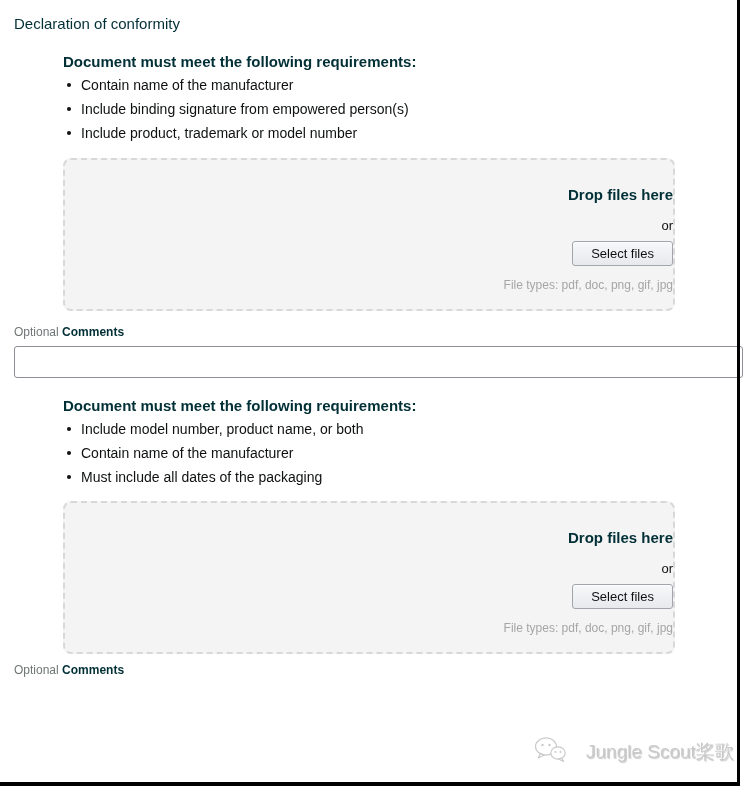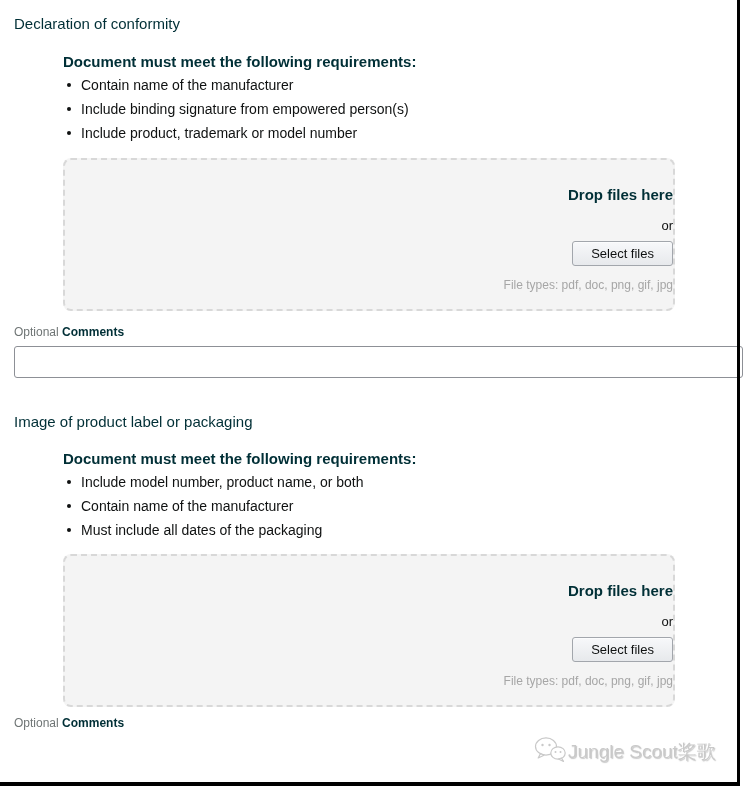--- a/index.html
+++ b/index.html
@@ -81,21 +81,21 @@
     border:1px solid var(--input-border,#8d9096);
     border-radius:3px;
     background:#fff;
     font-family:inherit; font-size:14px;
     padding:0 8px;
     outline:none;
   }
 
   .watermark {
     position:absolute; left:534px; top:736px;
-    display:flex; align-items:center; gap:2px;
+    display:flex; align-items:center; gap:20px;
     z-index:5;
     color:var(--watermark-color,#c9c9c9);
     font-size:19px;
     text-shadow:-1px -1px 0 rgba(255,255,255,.95), 1px 1px 1px rgba(130,130,130,.45);
     white-space:nowrap;
     pointer-events:none;
   }
   .watermark svg { flex:0 0 auto; }
 </style>
 </head>
@@ -120,21 +120,20 @@
     <button class="select-files">Select files</button>
     <div class="file-types">File types: pdf, doc, png, gif, jpg</div>
   </div>
 
   <div class="comments-label">
     <span class="optional">Optional</span>
     <span class="comments-bold">Comments</span>
   </div>
   <input type="text" class="comments-input" value="" style="">
 
-  <div class="section-title second">Image of product label or packaging</div>
 
   <div class="req-block second">
     <div class="req-heading">Document must meet the following requirements:</div>
     <ul class="req-list">
       <li>Include model number, product name, or both</li>
       <li>Contain name of the manufacturer</li>
       <li>Must include all dates of the packaging</li>
     </ul>
   </div>
 

